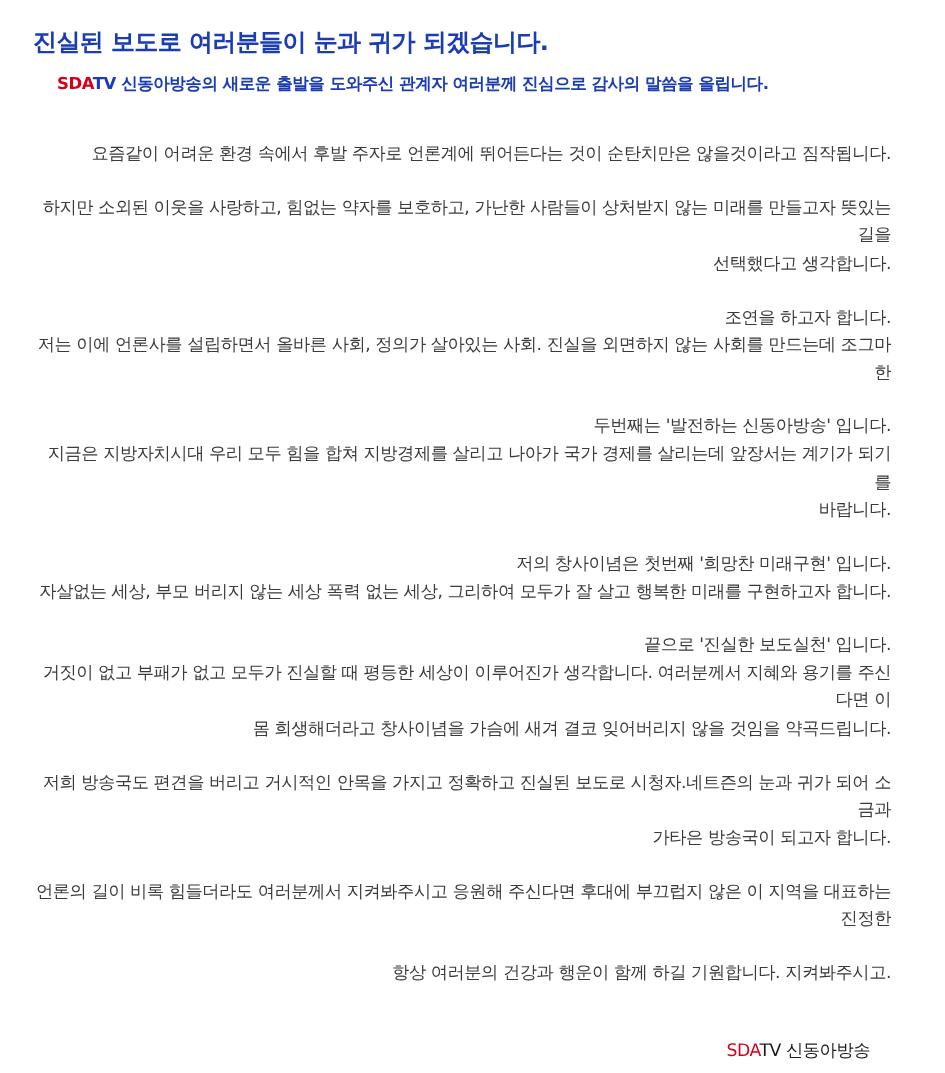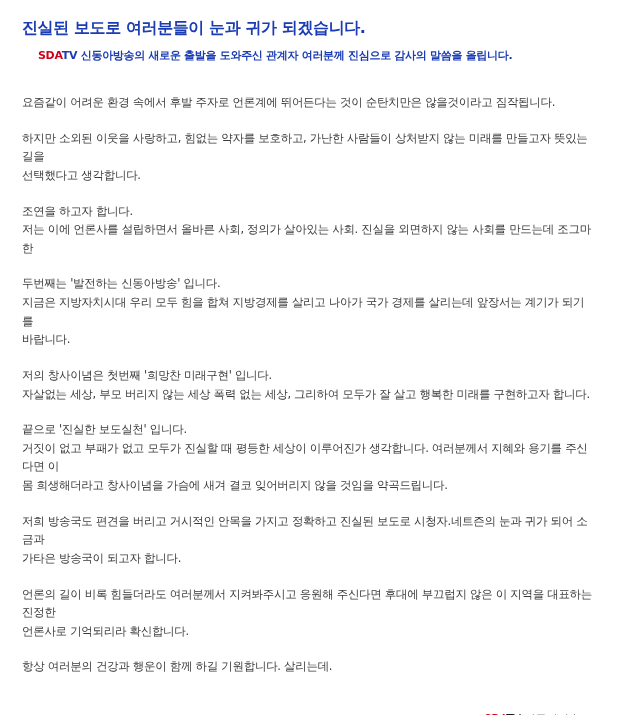--- a/index.html
+++ b/index.html
@@ -38,20 +38,21 @@
     line-height: 1.3;
   }
   .brand-red {
     color: #d4001a;
   }
   .brand-dark {
     color: #1a3cb4;
   }
   .body-block {
     margin-top: 30px;
+    text-align: right;
   }
   .para {
     font-size: 11.5px;
     line-height: 1.62;
     color: #3a3a3a;
     letter-spacing: -0.3px;
     margin: 0 0 17px 0;
     max-width: 582px;
   }
   .para .line {
@@ -112,25 +113,24 @@
       <span class="line">몸 희생해더라고 창사이념을 가슴에 새겨 결코 잊어버리지 않을 것임을 약곡드립니다.</span>
     </p>
 
     <p class="para">
       <span class="line">저희 방송국도 편견을 버리고 거시적인 안목을 가지고 정확하고 진실된 보도로 시청자.네트즌의 눈과 귀가 되어 소금과</span>
       <span class="line">가타은 방송국이 되고자 합니다.</span>
     </p>
 
     <p class="para">
       <span class="line">언론의 길이 비록 힘들더라도 여러분께서 지켜봐주시고 응원해 주신다면 후대에 부끄럽지 않은 이 지역을 대표하는 진정한</span>
-      <span class="line">언론사로 기억되리라 확신합니다.</span>
     </p>
 
     <p class="para">
-      <span class="line">항상 여러분의 건강과 행운이 함께 하길 기원합니다.  살리는데.</span>
+      <span class="line">항상 여러분의 건강과 행운이 함께 하길 기원합니다.  지켜봐주시고.</span>
     </p>
 
   </div>
 
   <div class="signature">
     <span class="sig-red">SDA</span><span class="sig-dark">TV 신동아방송</span>
   </div>
 
 </div>
 

